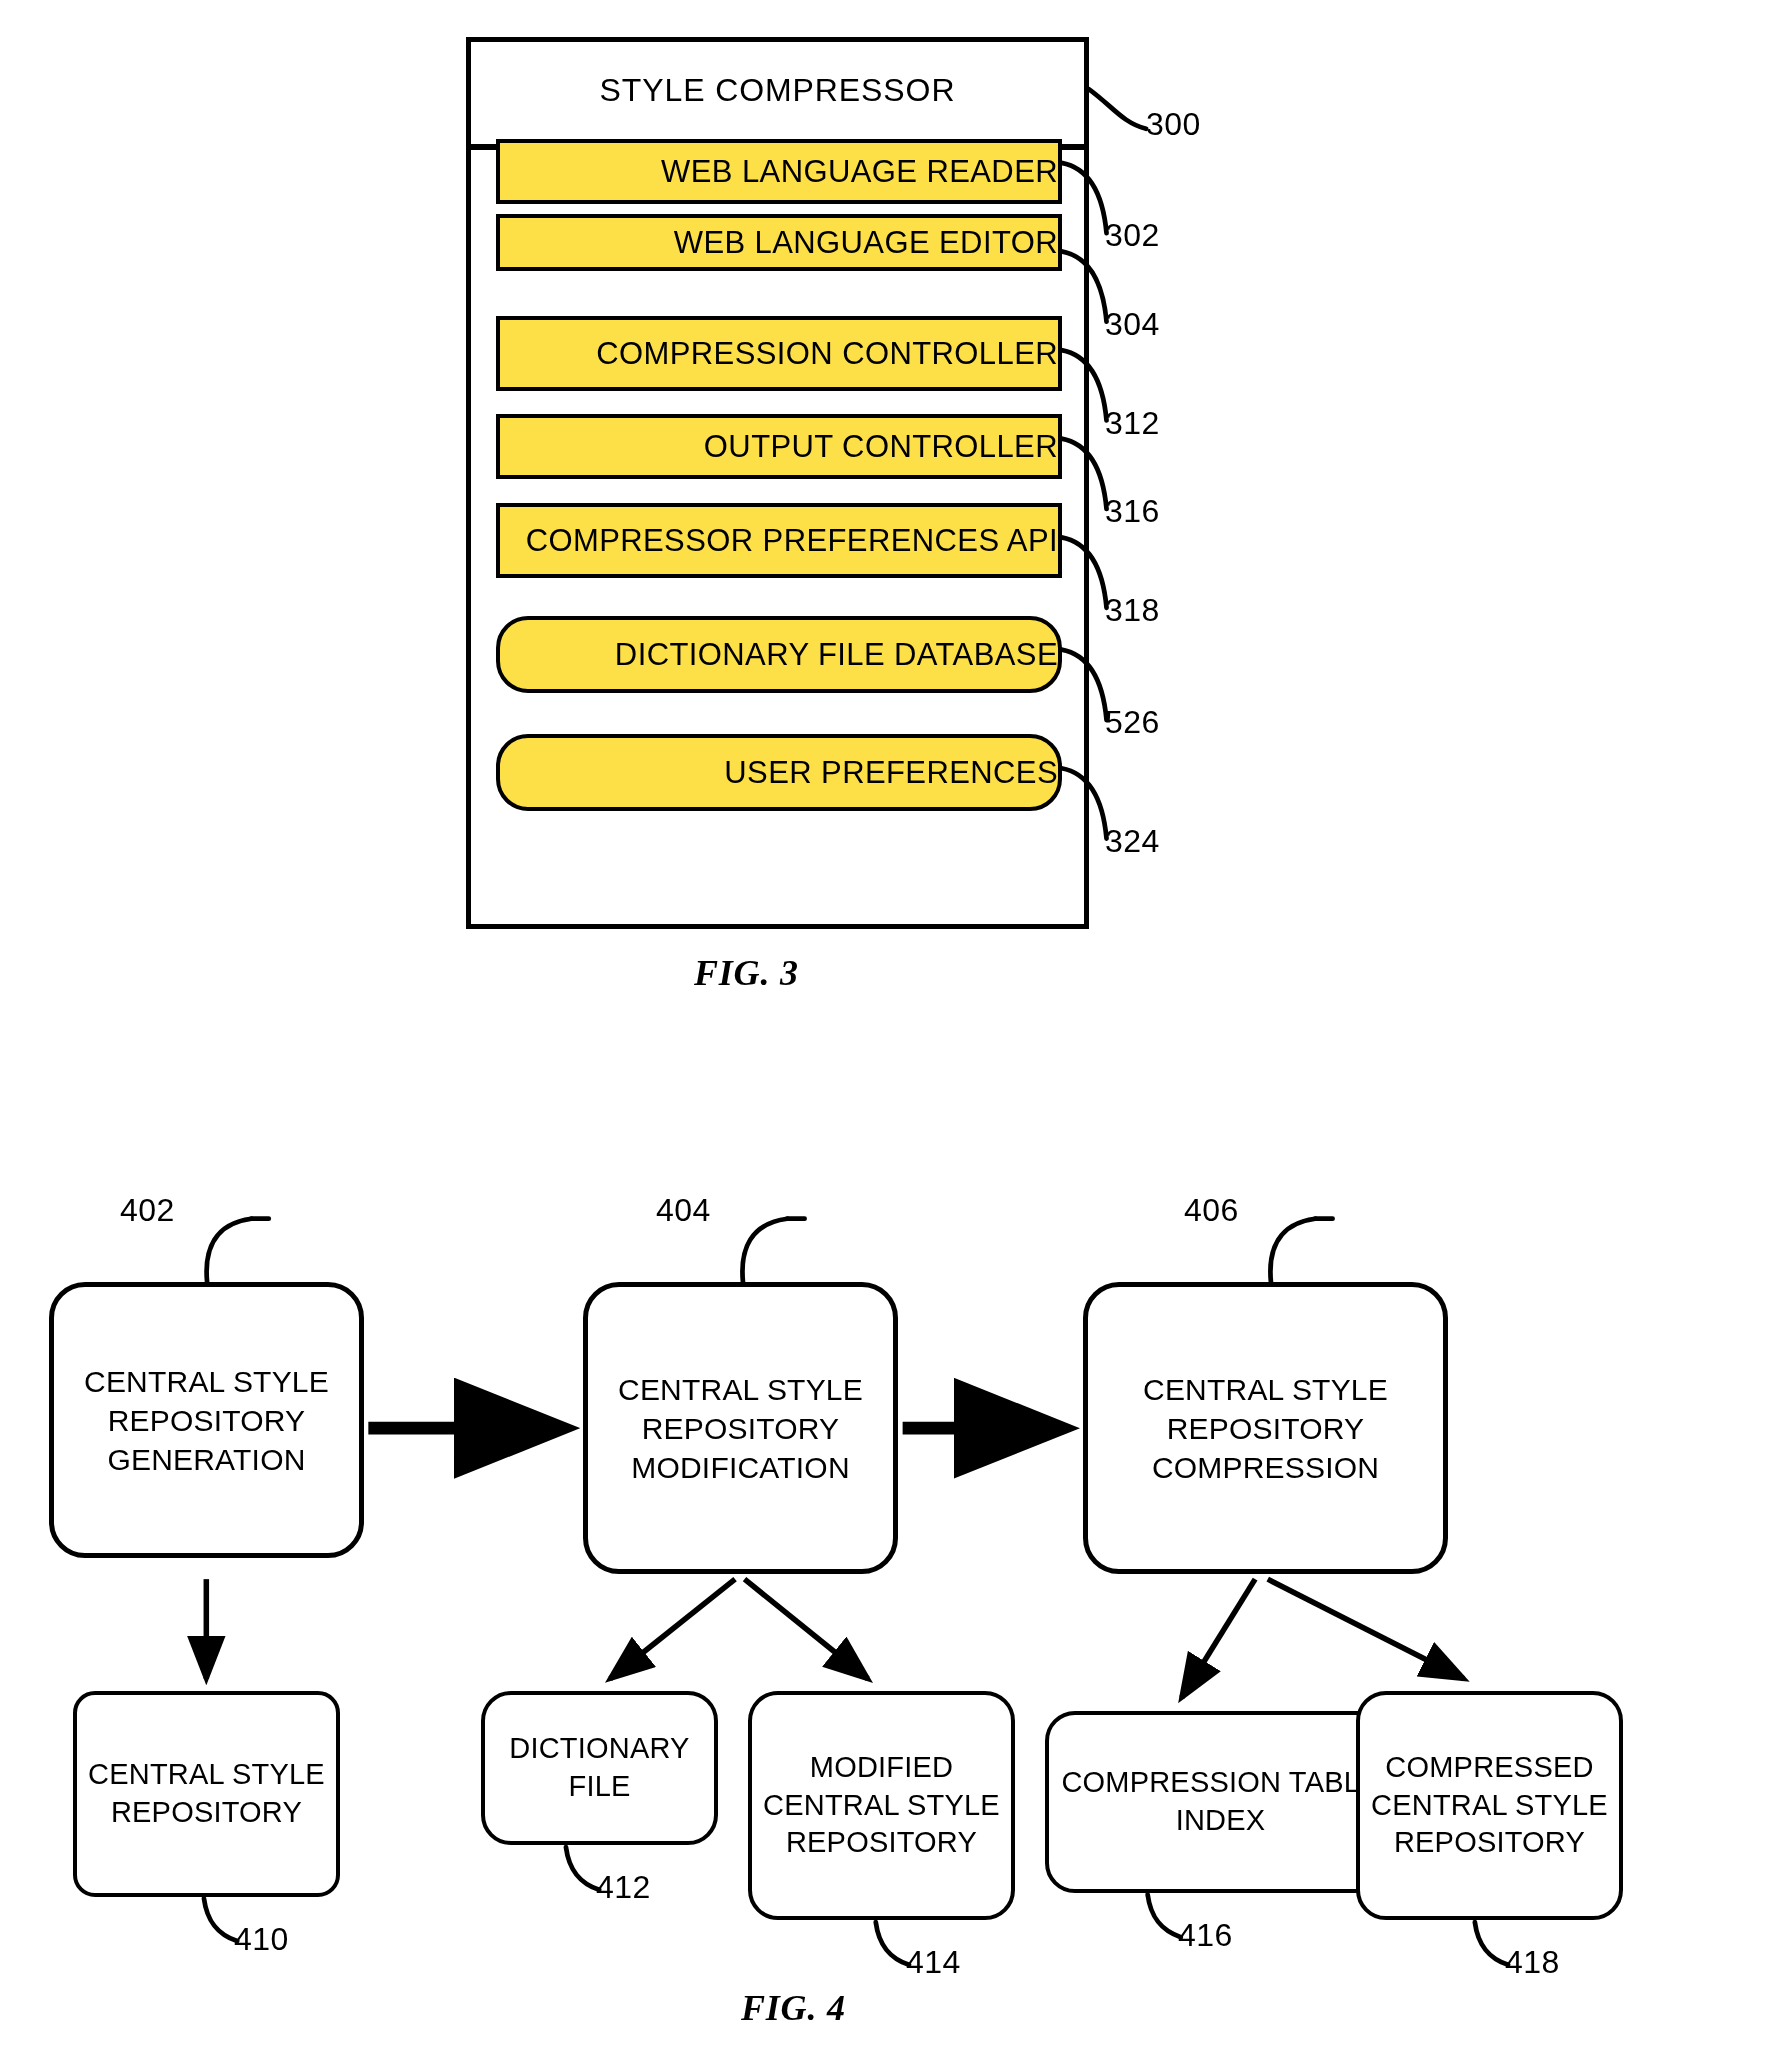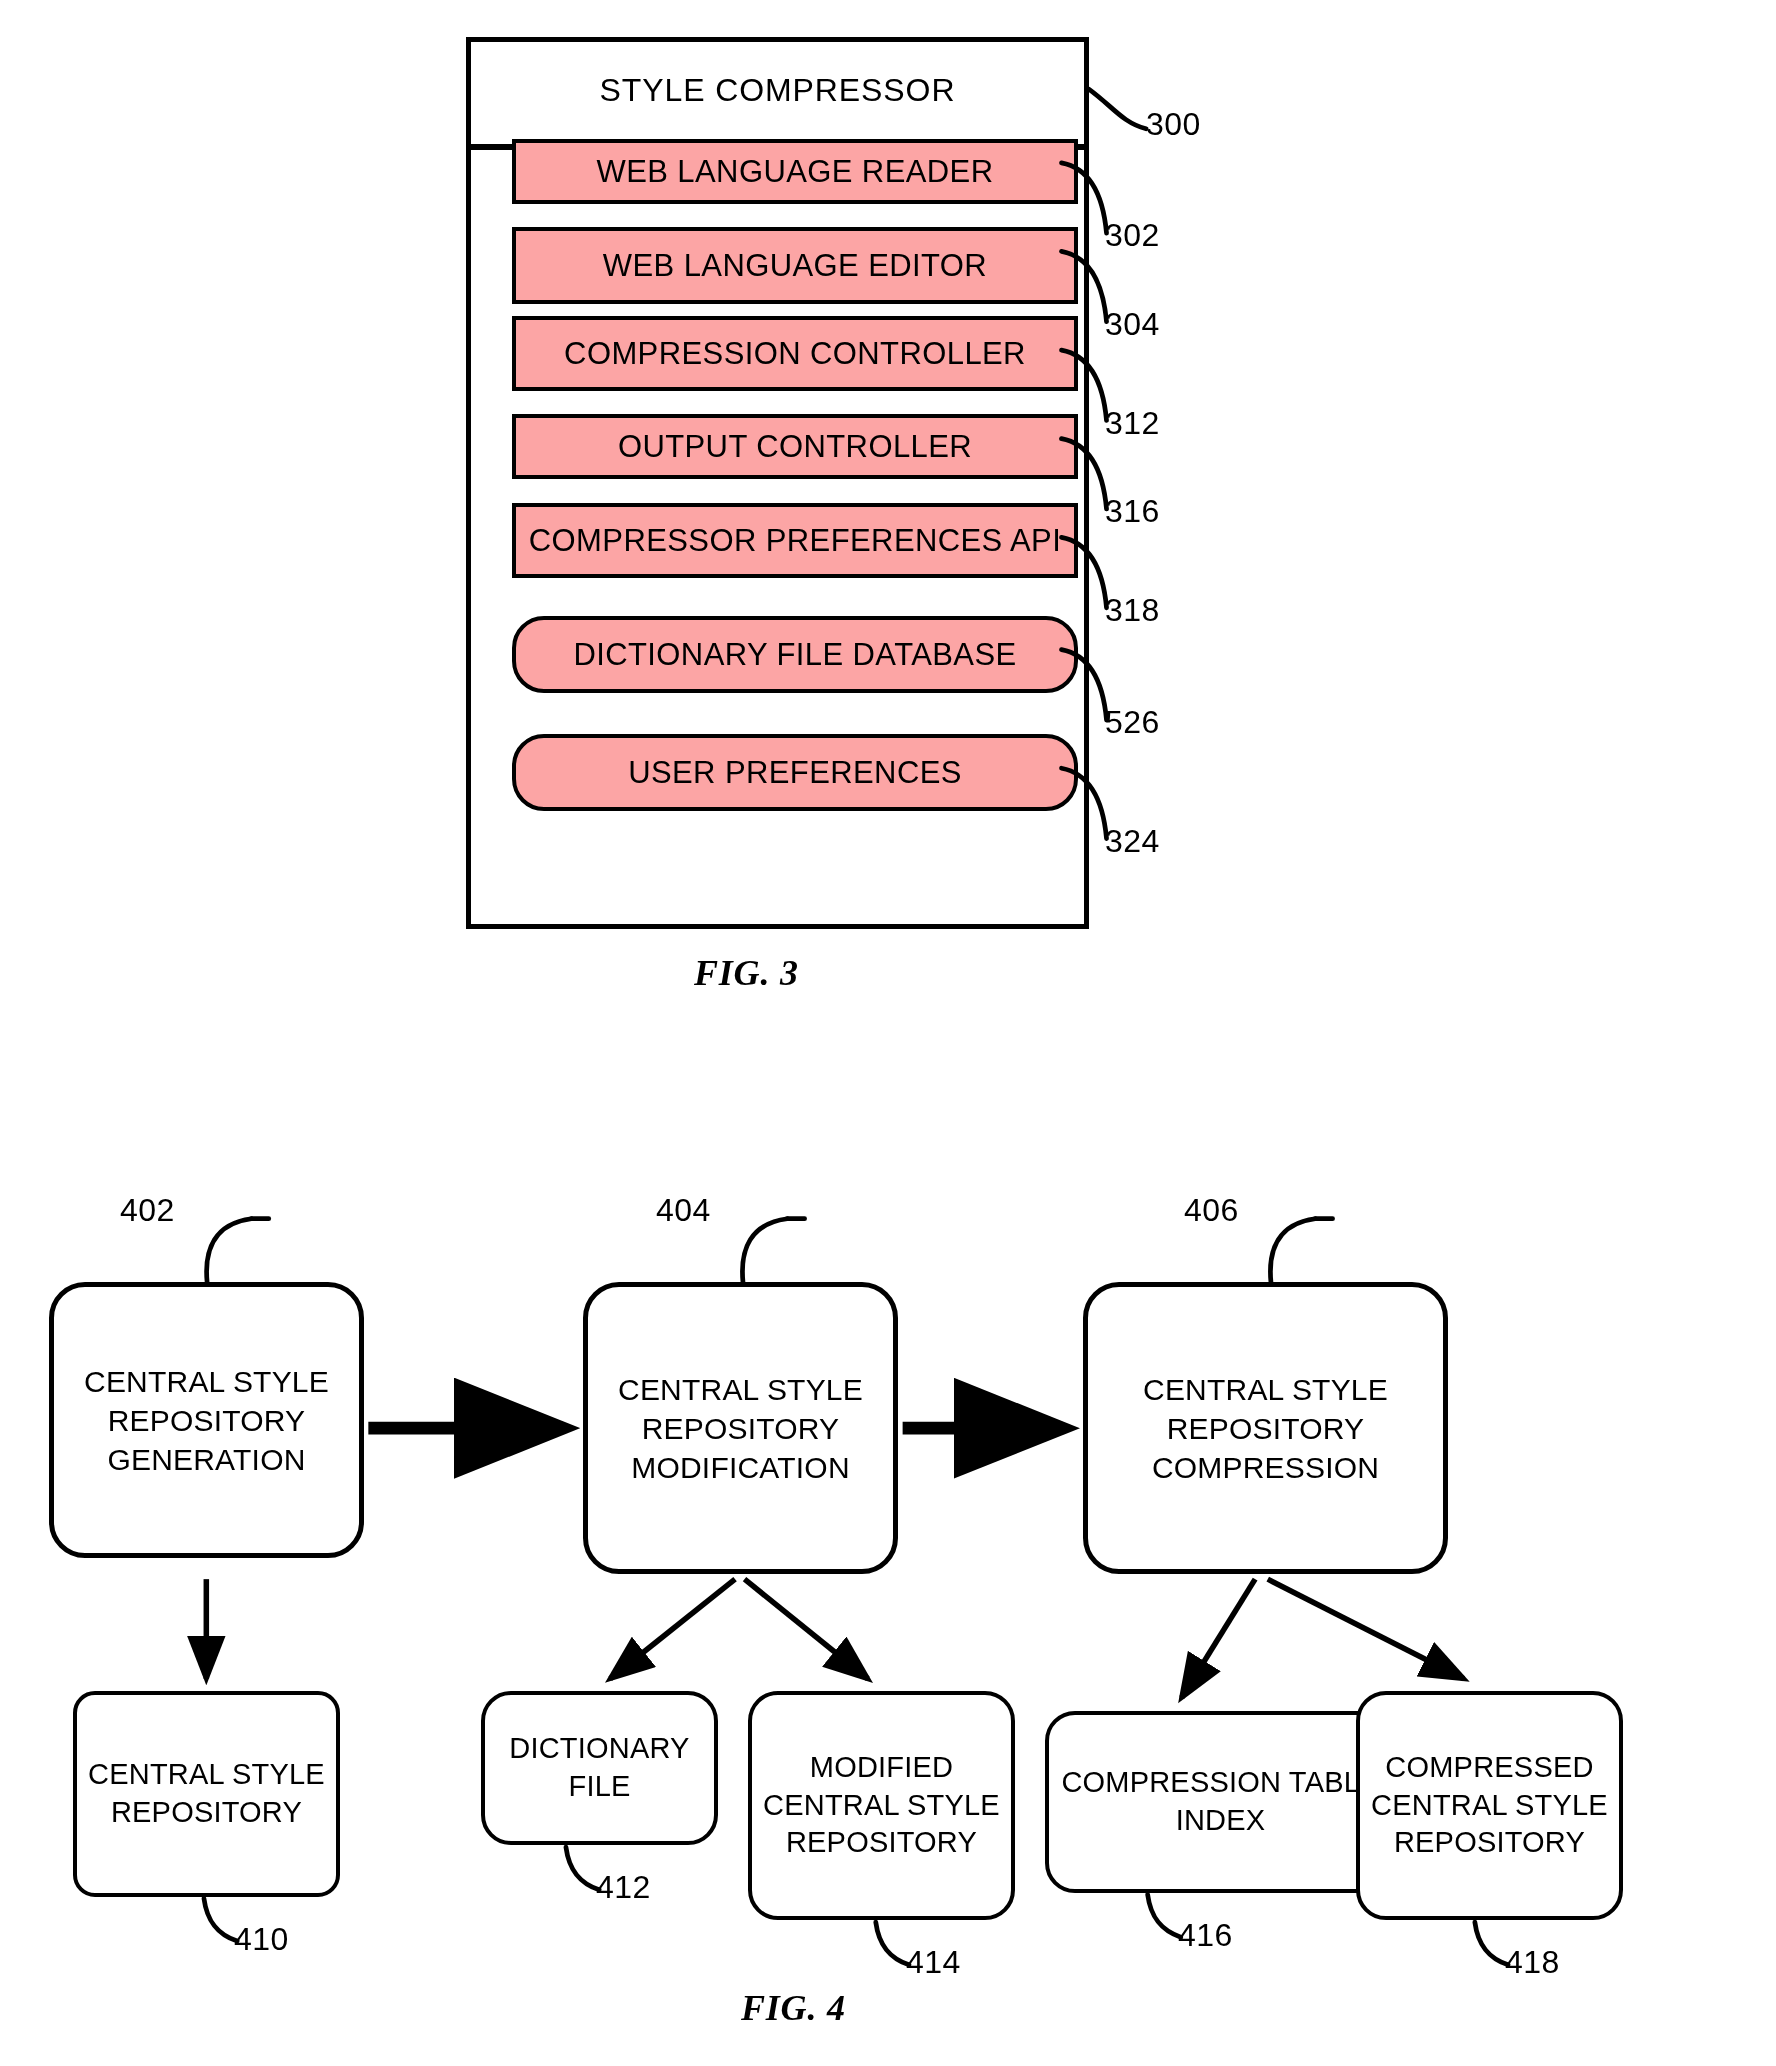--- a/index.html
+++ b/index.html
@@ -10,23 +10,23 @@
 
   
   #fig3-outer{position:absolute;left:466px;top:37px;width:623px;height:892px;
               border:5.5px solid #000;box-sizing:border-box;background:#fff;}
   #fig3-header-divider{position:absolute;left:466px;top:144px;width:623px;height:5.5px;background:#000;}
   #fig3-title{position:absolute;left:466px;top:37px;width:623px;height:107px;
               display:flex;align-items:center;justify-content:center;
               font-size:32px;letter-spacing:0.9px;}
 
   .f3box{position:absolute;left:496px;width:566px;box-sizing:border-box;
-         border:4.7px solid #000;background:#fca5a5;
-         display:flex;align-items:center;justify-content:center;
-         font-size:31px;letter-spacing:0.4px;white-space:nowrap;margin-left:16px;}
+         border:4.7px solid #000;background:#fde047;
+         display:flex;align-items:center;justify-content:flex-end;
+         font-size:31px;letter-spacing:0.4px;white-space:nowrap;}
   .f3box.round{border-radius:32px;}
 
   .refnum{position:absolute;font-size:32px;letter-spacing:0.4px;}
 
   
   .figcap{position:absolute;font-family:"Liberation Serif", serif;
           font-style:italic;font-weight:bold;font-size:36px;letter-spacing:0.8px;}
 
   
   .f4box{position:absolute;box-sizing:border-box;border:5.5px solid #000;
@@ -43,21 +43,21 @@
 
   <div>
 
     <div id="fig3-outer"></div>
     <div id="fig3-header-divider"></div>
     <div id="fig3-title">STYLE COMPRESSOR</div>
 
     <div class="f3box" style="top:139px;height:65px;">
         <span>WEB LANGUAGE READER</span>
       </div>
-    <div class="f3box" style="top:227px;height:77px;">
+    <div class="f3box" style="top:214px;height:57px;">
         <span>WEB LANGUAGE EDITOR</span>
       </div>
     <div class="f3box" style="top:316px;height:75px;">
         <span>COMPRESSION CONTROLLER</span>
       </div>
     <div class="f3box" style="top:414px;height:65px;">
         <span>OUTPUT CONTROLLER</span>
       </div>
     <div class="f3box" style="top:503px;height:75px;">
         <span>COMPRESSOR PREFERENCES API</span>

